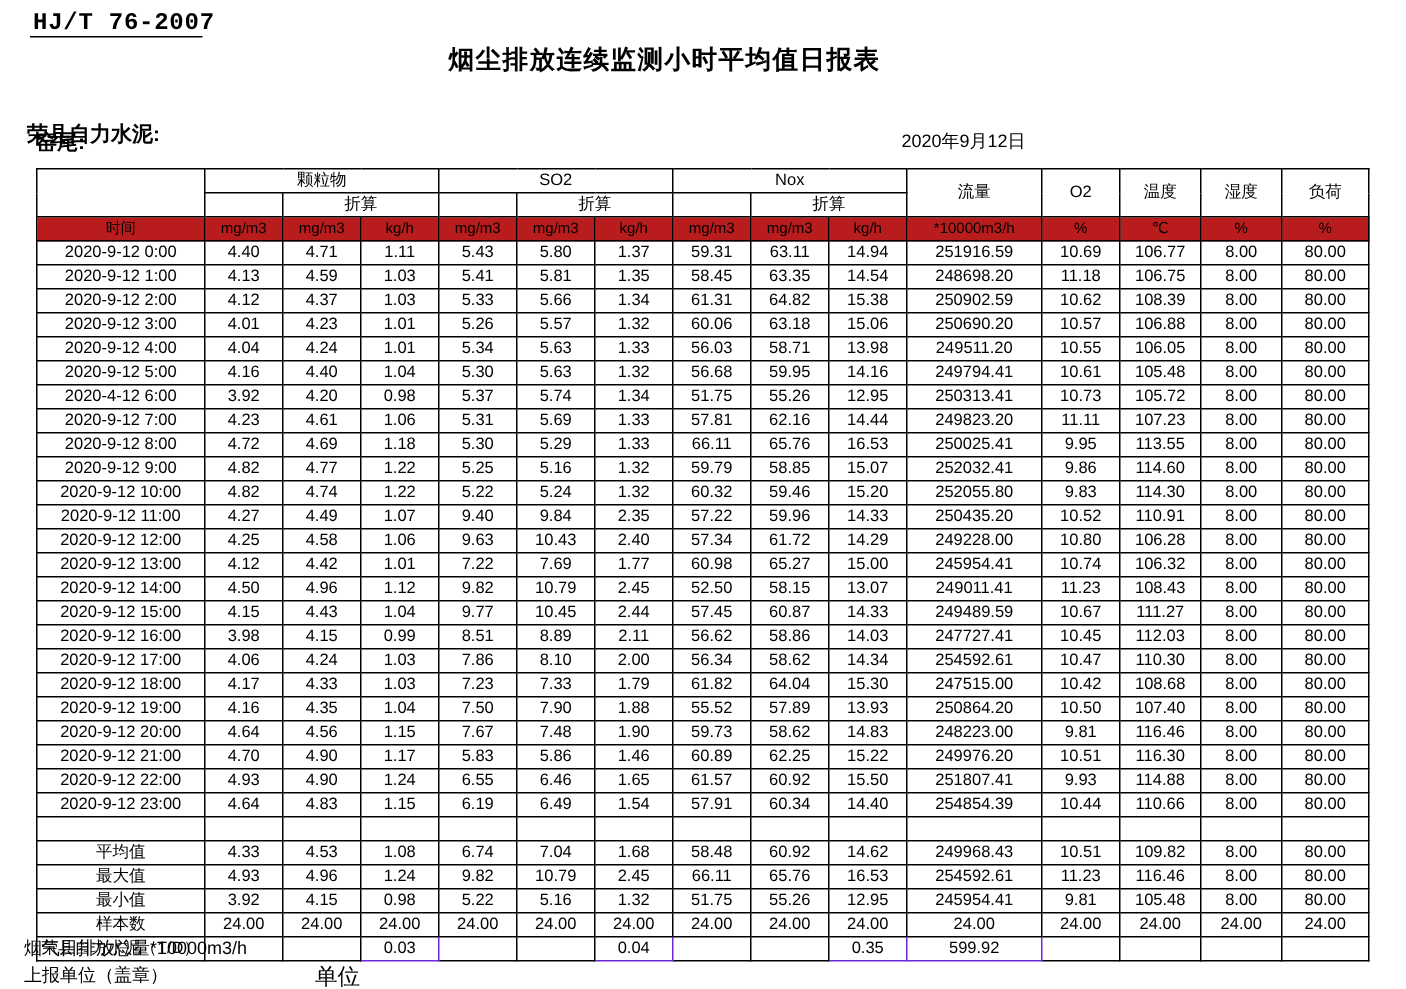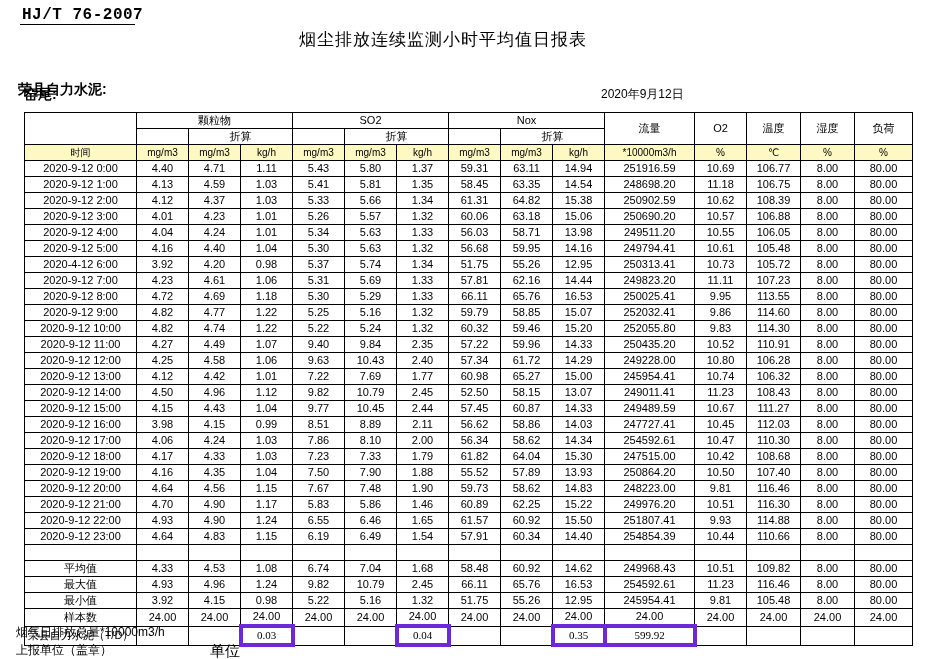--- a/index.html
+++ b/index.html
@@ -9,21 +9,21 @@
     color:#000;overflow:hidden;position:relative;
   }
   .std-code{
     position:absolute;left:22px;top:6px;
     font-family:Liberation Mono, monospace;
     font-weight:bold;font-size:16px;letter-spacing:.5px;
   }
   .std-rule{position:absolute;left:20px;top:24px;width:115px;border-bottom:1px solid #000;}
   .doc-title{
     position:absolute;left:0;top:28px;width:886px;text-align:center;
-    font-size:17px;font-weight:normal;letter-spacing:1px;
+    font-size:17px;font-weight:bold;letter-spacing:1px;
   }
   .company{
     position:absolute;left:18px;top:81px;font-size:14px;font-weight:bold;
   }
   .outlet{
     position:absolute;left:24px;top:86px;font-size:14px;font-weight:bold;
   }
   .rep-date{
     position:absolute;left:570px;top:86px;font-size:12px;margin-left:31px;
   }
@@ -34,27 +34,27 @@
     padding-left:44px;
   }
   table.main td,table.main th{
     border:1px solid #000;
     padding:0;height:15px;line-height:15px;
     text-align:center;font-weight:normal;
     font-family:"Liberation Sans","DejaVu Sans",sans-serif;
   }
   .grp-head{font-size:11px;}
   .unit-row td{font-size:10px;}
-  .hdr-green{background:#fef9c3;}
+  .hdr-green{background:#b91c1c;}
   .time-cell{text-align:right;padding-right:6px;}
   .num{text-align:center;}
   .blank-row td{height:14px;}
   .stat-label{text-align:center;}
   .daily-row td{border:none;height:17px;}
-  .daily-row td.b{border:4px solid #6d28d9;font-family:Liberation Serif, serif;}
+  .daily-row td.b{border:1px solid #6d28d9;}
   .foot1{position:absolute;left:16px;top:624px;font-size:12px;}
   .foot2{position:absolute;left:16px;top:642px;font-size:12px;}
   .foot-unit{position:absolute;left:210px;top:642px;font-size:15px;}
 </style>
 </head>
 <body>
 
 <div class="std-code">HJ/T  76-2007</div>
 <div class="std-rule"></div>
 <div class="doc-title">烟尘排放连续监测小时平均值日报表</div>

